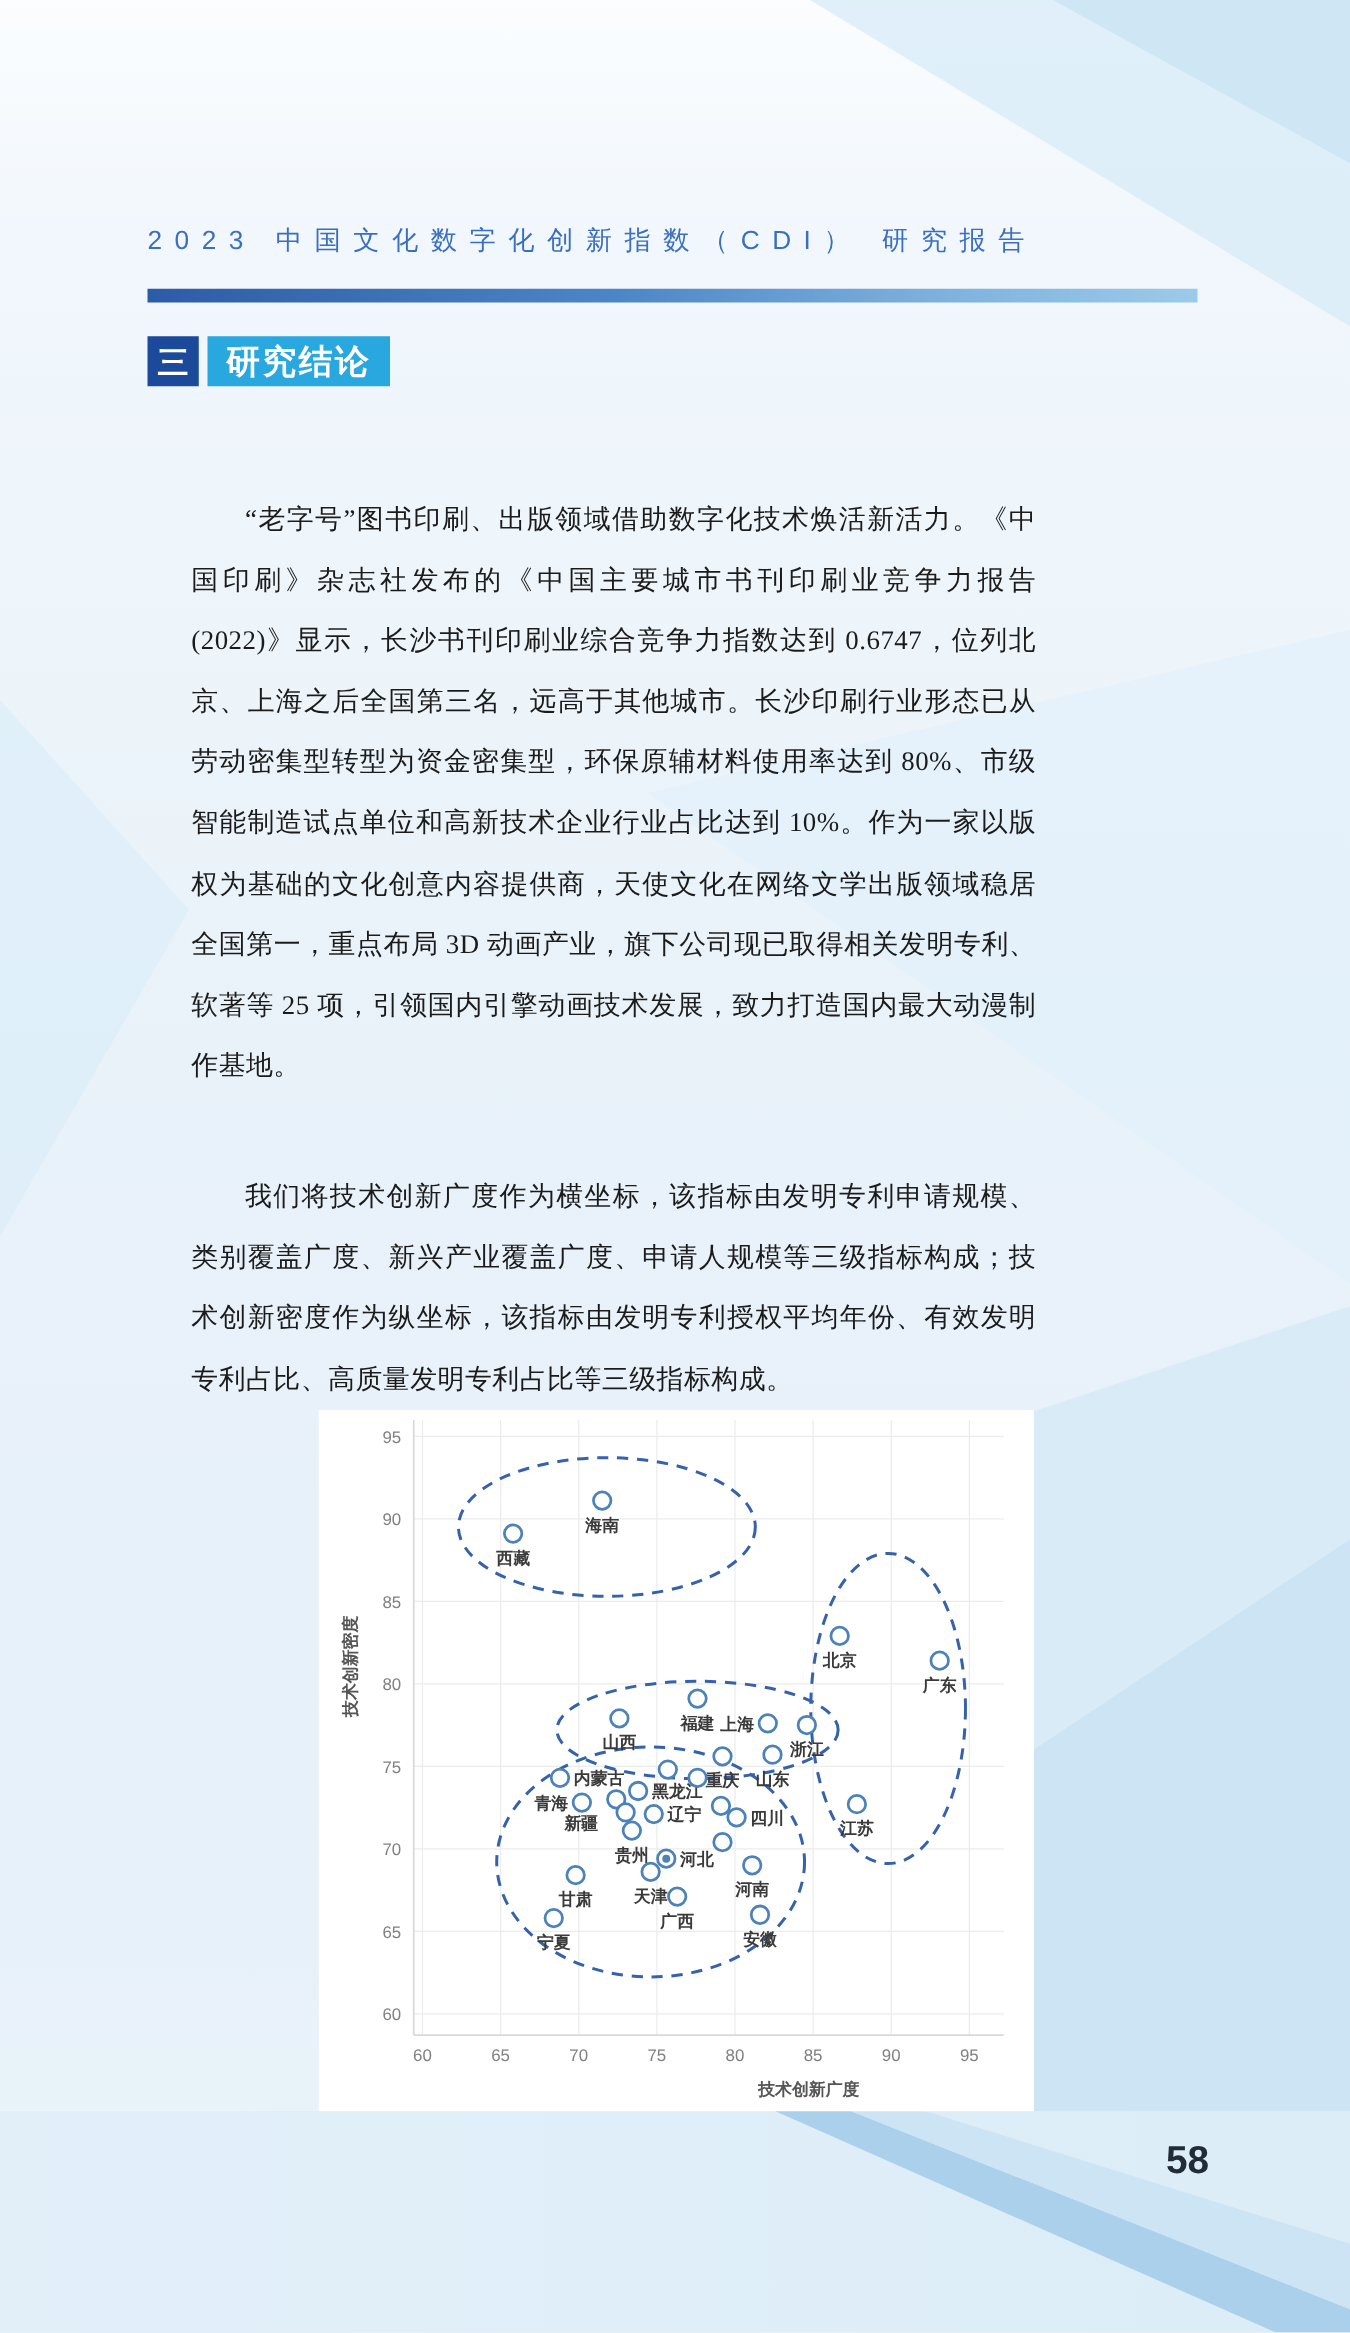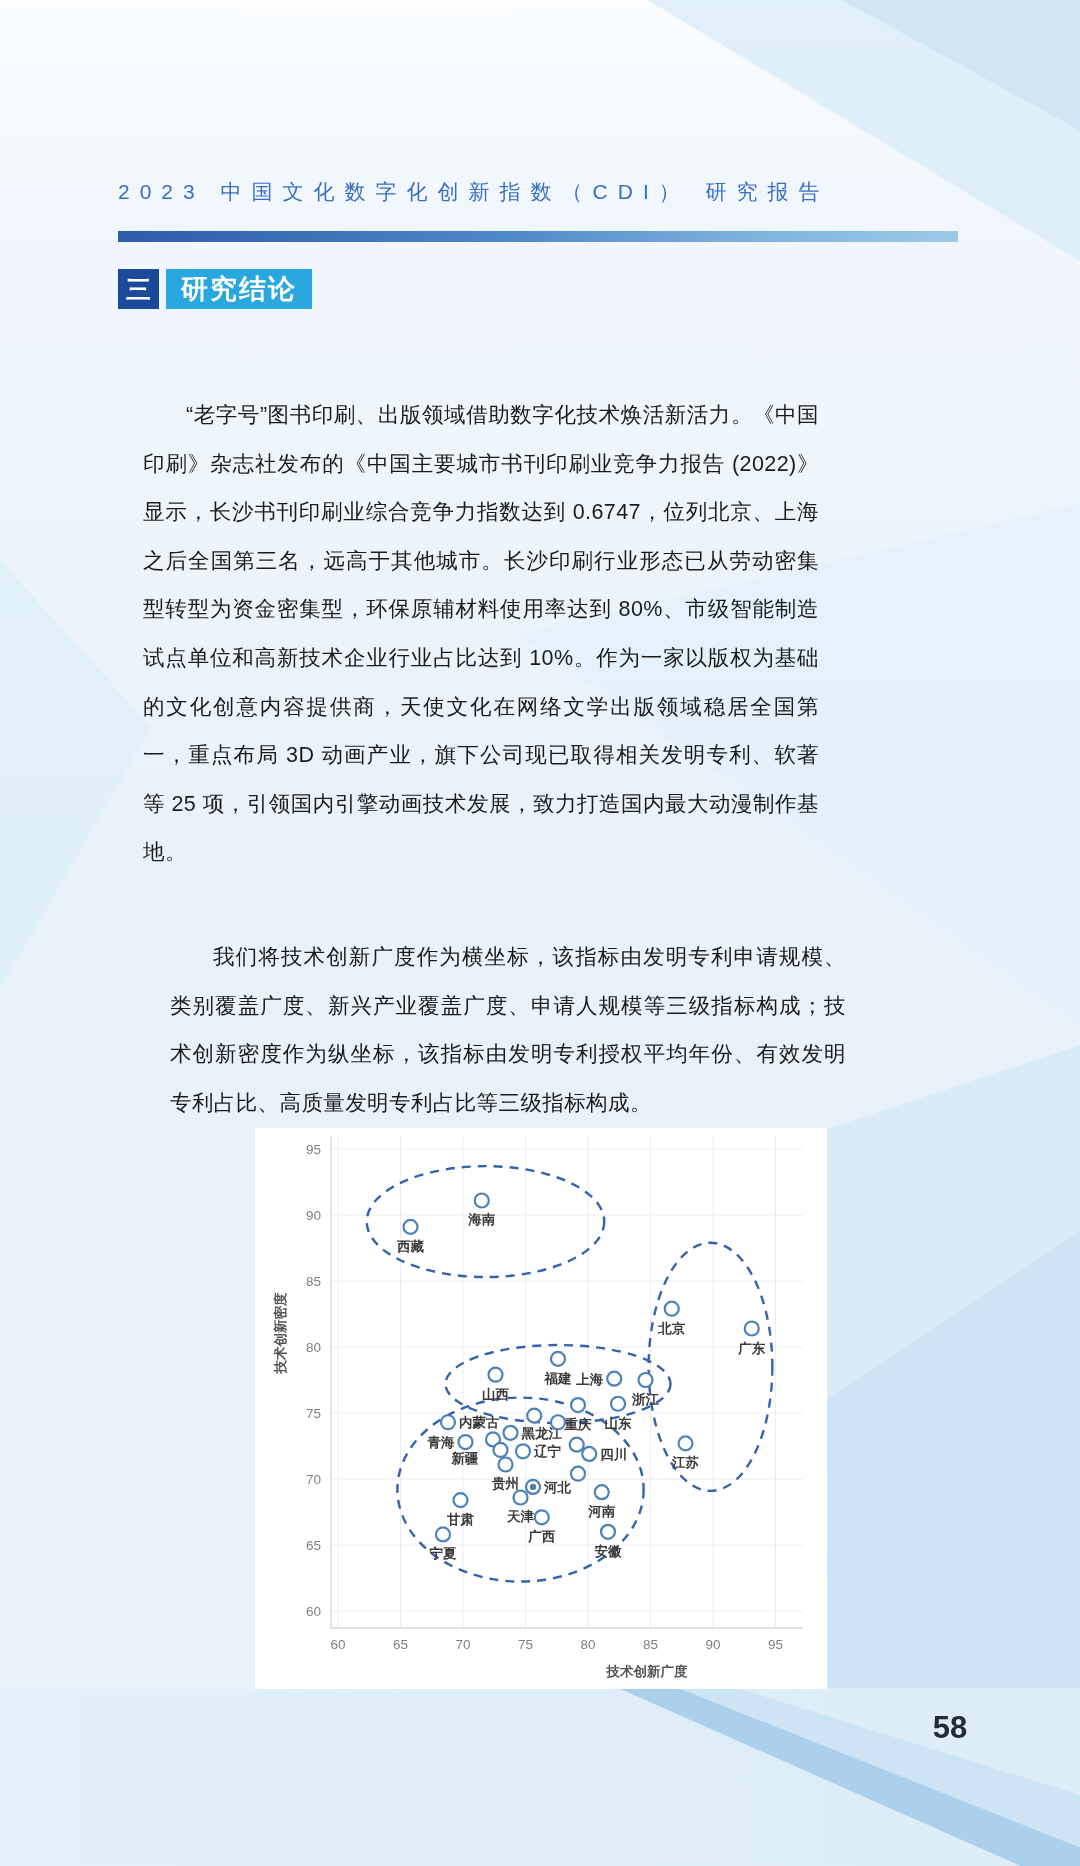--- a/index.html
+++ b/index.html
@@ -22,26 +22,26 @@
 
   .header-title{position:absolute;left:118px;top:178px;font-size:21px;color:#3a6fc0;
                 letter-spacing:10px;white-space:nowrap;font-weight:500;}
   .header-bar{position:absolute;left:118px;top:231px;width:840px;height:11px;
               background:linear-gradient(90deg,#2c5ca6 0%,#4d86c6 45%,#7db1dd 75%,#9ccae9 100%);}
   .badge-row{position:absolute;left:118px;top:269px;display:flex;align-items:stretch;height:40px;}
   .badge-num{width:41px;background:#1a4a99;color:#fff;display:flex;align-items:center;justify-content:center;
              font-size:25px;font-weight:bold;}
   .badge-label{background:#29a8e0;color:#fff;display:flex;align-items:center;padding:0 15px;margin-left:7px;
                font-size:27px;font-weight:bold;letter-spacing:2px;}
-  .body-text{position:absolute;left:143px;width:676px;color:#1b1b1b;font-size:21.5px;line-height:48.6px;
-             text-align:justify;letter-spacing:.4px;}
+  .body-text{position:absolute;left:153px;width:676px;color:#1b1b1b;font-size:21.5px;line-height:48.6px;
+             text-align:justify;letter-spacing:.4px;font-family:Liberation Serif, serif;}
   .p1{top:391px;}
   .p1 p,.p2 p{margin:0;text-indent:2em;}
   .subheading{position:absolute;left:143px;top:858px;font-size:23px;font-weight:bold;color:#101010;letter-spacing:.5px;}
-  .p2{top:933px;margin-left:27px;}
+  .p2{top:933px;}
   .chart-card{position:absolute;left:255px;top:1128px;width:572px;height:561px;background:#ffffff;}
   .page-number{position:absolute;left:915px;top:1710px;width:70px;text-align:center;
                font-size:31px;font-weight:bold;color:#222c38;}
 </style>
 </head>
 <body>
 
 <div class="page">
 
   <div class="decor">

